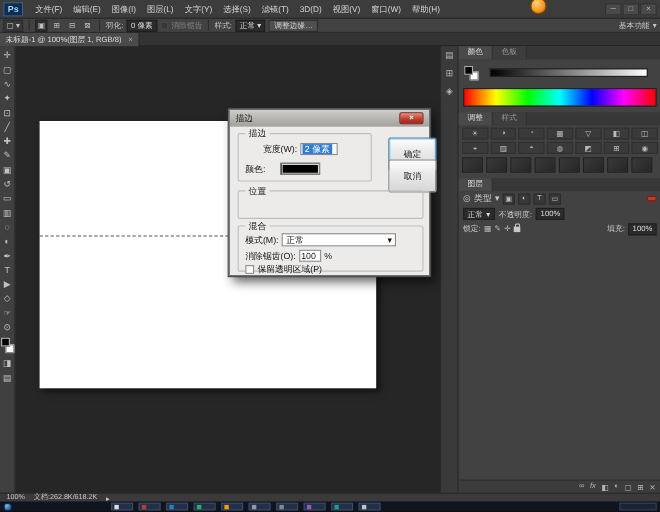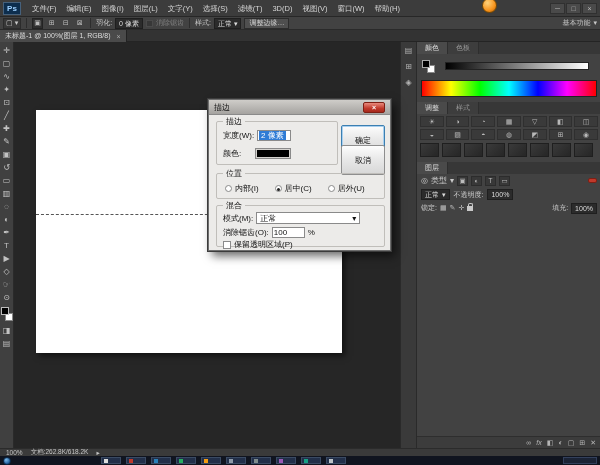--- a/index.html
+++ b/index.html
@@ -90,21 +90,21 @@
   .dlg-body{position:relative;height:136px}
   .grp{position:absolute;border:1px solid #c0beba;border-radius:2px}
   .lg{position:absolute;top:-5px;left:6px;background:#ecebe9;padding:0 3px;font-size:8px;line-height:9px}
   .g1{left:7px;top:6px;width:122px;height:44px}
   .g2{left:7px;top:58px;width:169px;height:26px}
   .g3{left:7px;top:90px;width:169px;height:42px}
   .drow{position:absolute;display:flex;align-items:center;gap:3px}
   .winput{background:#fff;border:1px solid #8a8a8a;height:11px;display:flex;align-items:center;padding:0 1px}
   .seltext{background:#2f7cd6;color:#fff;padding:0 2px;line-height:9px}
   .swatch{width:36px;height:11px;background:#000;border:1px solid #8a8a8a;box-shadow:0 0 0 1px #d5d3cf inset}
-  .wbtn{position:absolute;left:132px;width:44px;height:30px;background:linear-gradient(#fdfdfd,#e9e9e9 45%,#d7d7d7);border:1px solid #8e8e8e;border-radius:2px;display:flex;align-items:center;justify-content:center;color:#111}
+  .wbtn{position:absolute;left:144px;width:44px;height:30px;background:linear-gradient(#fdfdfd,#e9e9e9 45%,#d7d7d7);border:1px solid #8e8e8e;border-radius:2px;display:flex;align-items:center;justify-content:center;color:#111}
   .wbtn.default{border-color:#3c7fb1;box-shadow:0 0 0 1px #a9d0ef inset}
   .radio{display:flex;align-items:center;gap:3px}
   .rdot{width:7px;height:7px;border-radius:50%;border:1px solid #8a8a8a;background:#fff;position:relative;flex:none}
   .rdot.on::after{content:"";position:absolute;left:1.5px;top:1.5px;width:3px;height:3px;border-radius:50%;background:#222}
   .wsel{background:#fff;border:1px solid #8a8a8a;height:12px;display:flex;align-items:center;justify-content:space-between;padding:0 3px}
   .cbox{width:8px;height:8px;background:#fff;border:1px solid #8a8a8a;flex:none}
 
   
   .statusbar{position:absolute;left:0;top:448px;width:600px;height:8px;background:#3a3a3a;border-top:1px solid #2b2b2b;display:flex;align-items:center;gap:8px;padding:0 6px;font-size:6.5px;color:#c4c4c4;z-index:3}
   .taskbar{position:absolute;left:0;top:456px;width:600px;height:9px;background:#10141f;display:flex;align-items:center;gap:5px;padding:0 3px;z-index:5}
@@ -299,62 +299,48 @@
   </div>
 
   <div class="dialog">
     <div class="dlg-title">
       <span>描边</span>
       <span class="dlg-close">×</span>
     </div>
     <div class="dlg-body">
       <div class="grp g1">
         <span class="lg">描边</span>
-        <div class="drow" style="left:6px;top:8px">
+        <div class="drow" style="left:22px;top:8px">
           <span>宽度(W):</span>
           <span class="winput" style="width:34px">
             <span class="seltext">2 像素</span>
           </span>
         </div>
         <div class="drow" style="left:6px;top:26px">
           <span>颜色:</span>
           <span class="swatch" style="margin-left:11px"></span>
         </div>
       </div>
       <div class="wbtn default" style="top:10px">确定</div>
       <div class="wbtn" style="top:30px">取消</div>
       <div class="grp g2">
         <span class="lg">位置</span>
-        <div class="drow" style="left:8px;top:9px;gap:16px">
-          <span class="radio">
-            <span class="rdot"></span>
-            <span>内部(I)</span>
-          </span>
-          <span class="radio">
-            <span class="rdot on"></span>
-            <span>居中(C)</span>
-          </span>
-          <span class="radio">
-            <span class="rdot"></span>
-            <span>居外(U)</span>
-          </span>
-        </div>
       </div>
       <div class="grp g3">
         <span class="lg">混合</span>
         <div class="drow" style="left:6px;top:6px">
           <span>模式(M):</span>
           <span class="wsel" style="width:104px">
             <span>正常</span>
             <span>▾</span>
           </span>
         </div>
         <div class="drow" style="left:6px;top:21px">
           <span>消除锯齿(O):</span>
-          <span class="winput" style="width:33px">100</span>
+          <span class="winput" style="width:20px">100</span>
           <span>%</span>
         </div>
         <div class="drow" style="left:6px;top:33px">
           <span class="cbox"></span>
           <span>保留透明区域(P)</span>
         </div>
       </div>
     </div>
   </div>
 

